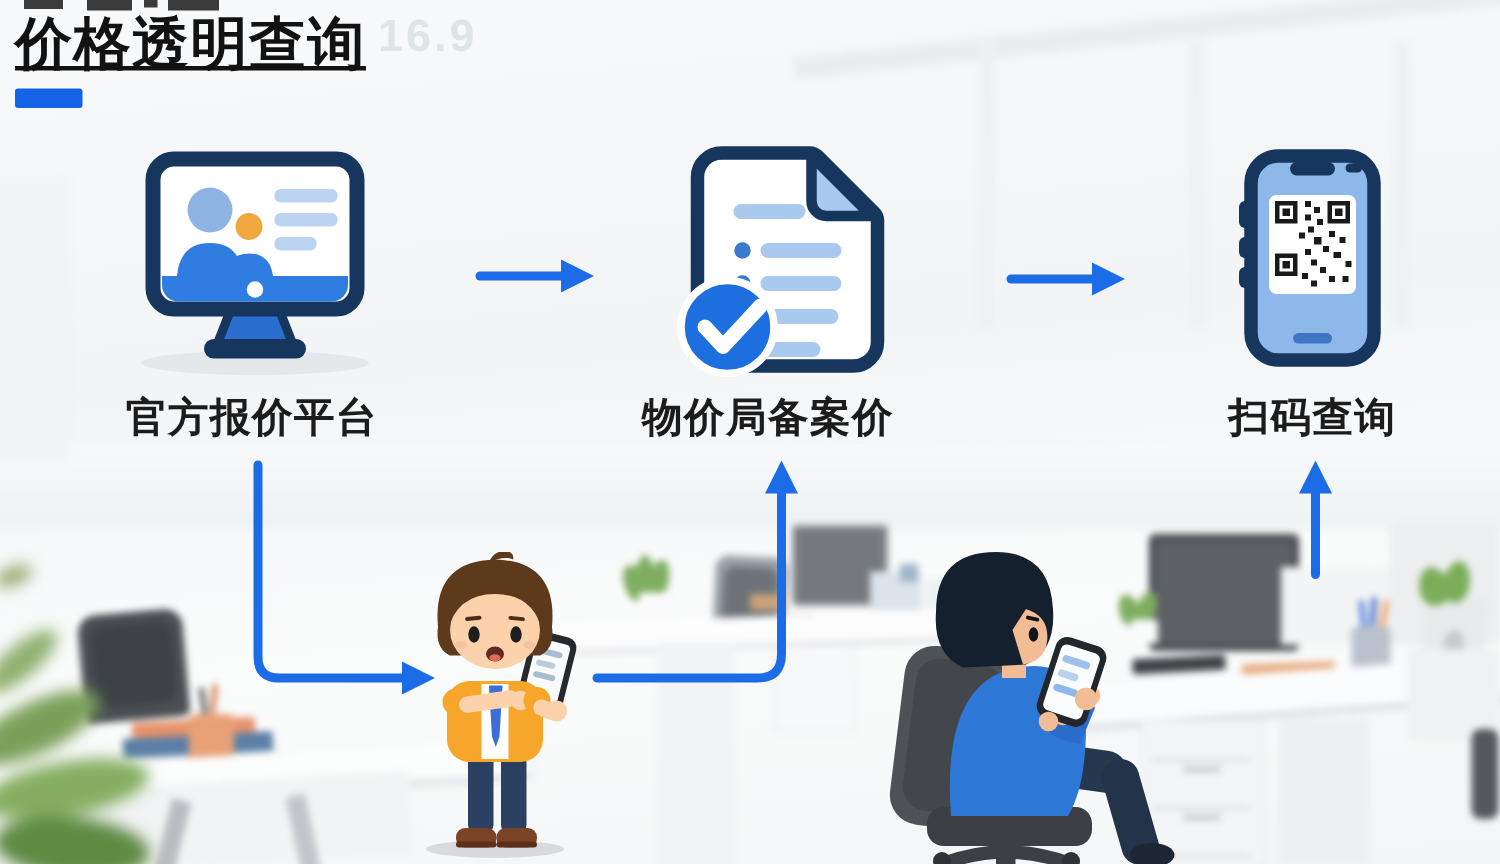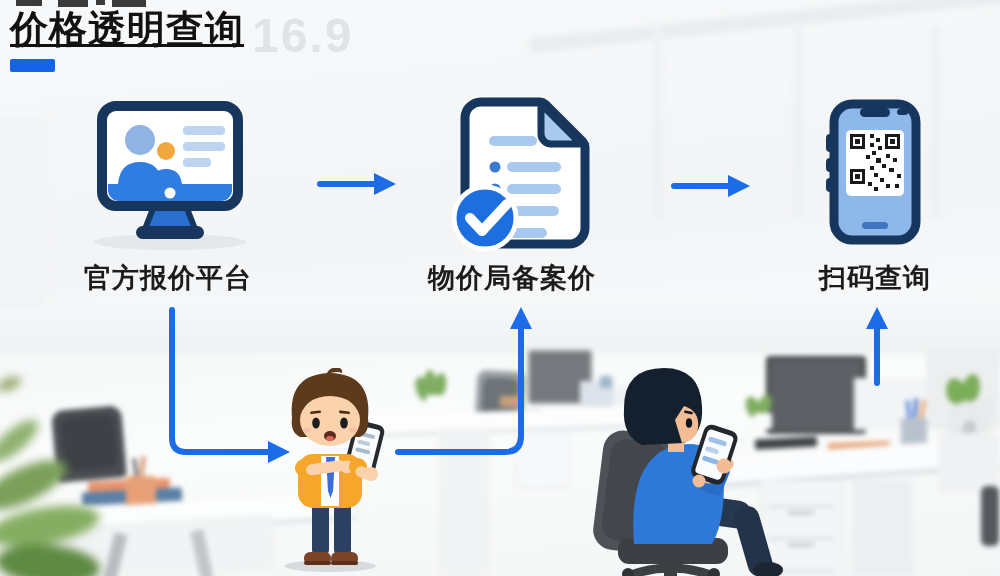--- a/index.html
+++ b/index.html
@@ -60,21 +60,21 @@
   .cab-far-right{left:950px;top:445px;width:62px;height:60px;background:#f0f1f2;}
   .dark-blob-right{left:993px;top:498px;width:18px;height:60px;background:#55595d;border-radius:6px;}
   
   .plant-right{background:#7cae5a;border-radius:50% 50% 50% 50%/60% 60% 40% 40%;}
   
   .fg-plant{position:absolute;inset:0;filter:blur(5px);}
   .fg-plant div{position:absolute;}
   
   .title{left:10px;top:4px;font-size:38px;font-weight:900;color:#121212;letter-spacing:1px;text-decoration:underline;}
   .title-bar{left:10px;top:59px;width:45px;height:13px;background:#1563e8;border-radius:2px;}
-  .watermark{left:252px;top:8px;font-size:48px;font-weight:800;color:#cdd4d9;opacity:.55;letter-spacing:2px;}
+  .watermark{left:252px;top:8px;font-size:30px;font-weight:800;color:#cdd4d9;opacity:.55;letter-spacing:2px;}
   .top-artifact{top:0;background:#1a1a1a;opacity:.85;}
   .step-label{top:260px;width:260px;text-align:center;font-size:27px;font-weight:800;color:#1c1c1c;letter-spacing:1px;}
   .icon-svg{position:absolute;}
 </style>
 </head>
 <body>
 
 <div id="canvas">
 
   <div class="bg">

